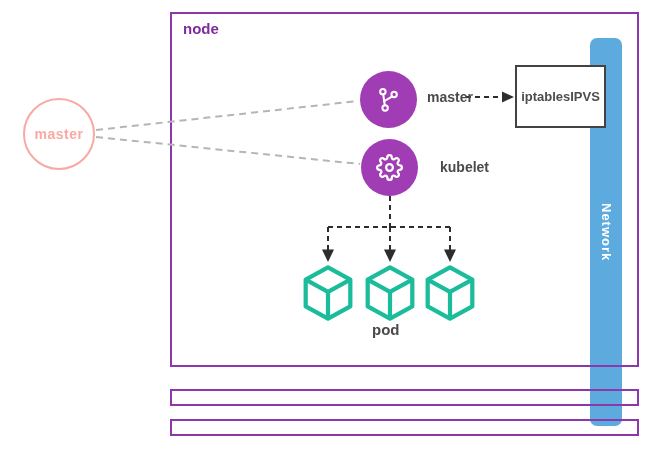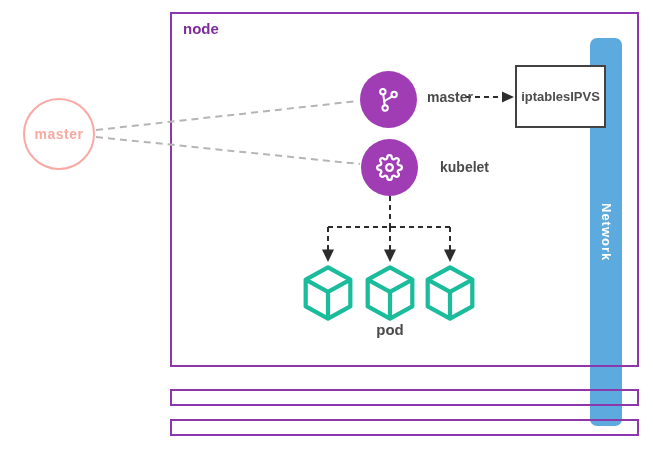--- a/index.html
+++ b/index.html
@@ -139,21 +139,20 @@
     top: 264px;
     width: 54px; height: 58px;
     z-index: 4;
   }
   .pod-1 { left: 301px; }
   .pod-2 { left: 363px; }
   .pod-3 { left: 423px; }
   .pod-label {
     left: 372px; top: 321px;
     width: 36px;
-    text-align: center;
     color: #4a4a4a;
     font-size: 15px;
     font-weight: bold;
     z-index: 4;
   }
 </style>
 </head>
 <body>
 
 <div class="canvas">

